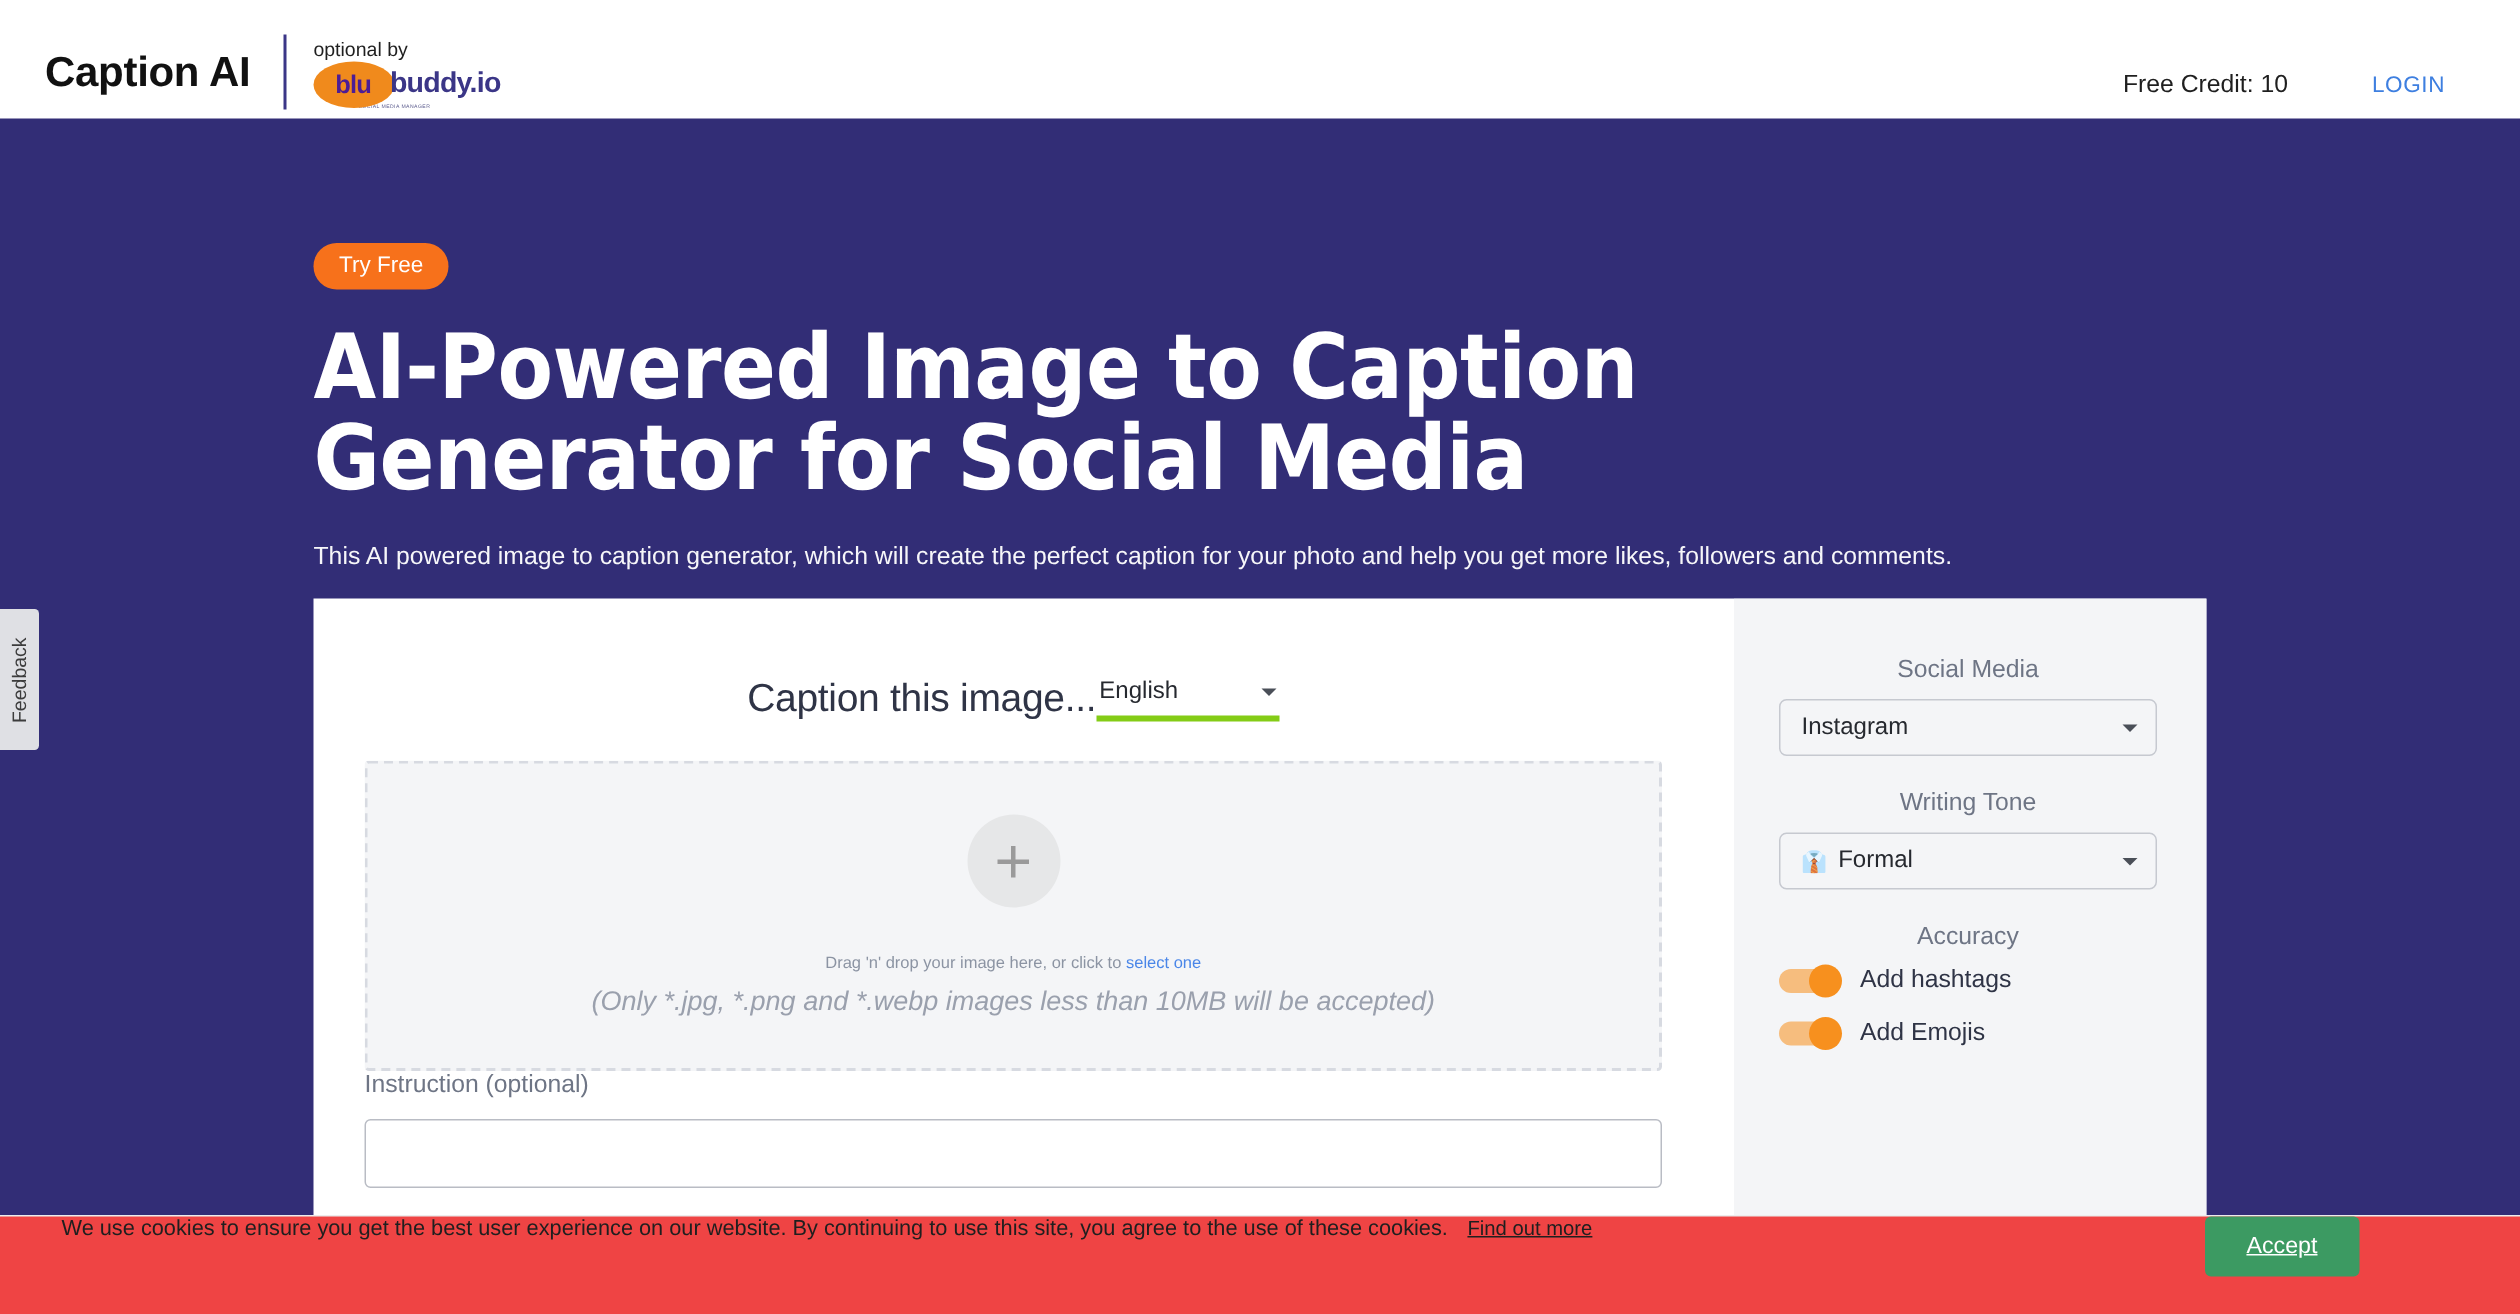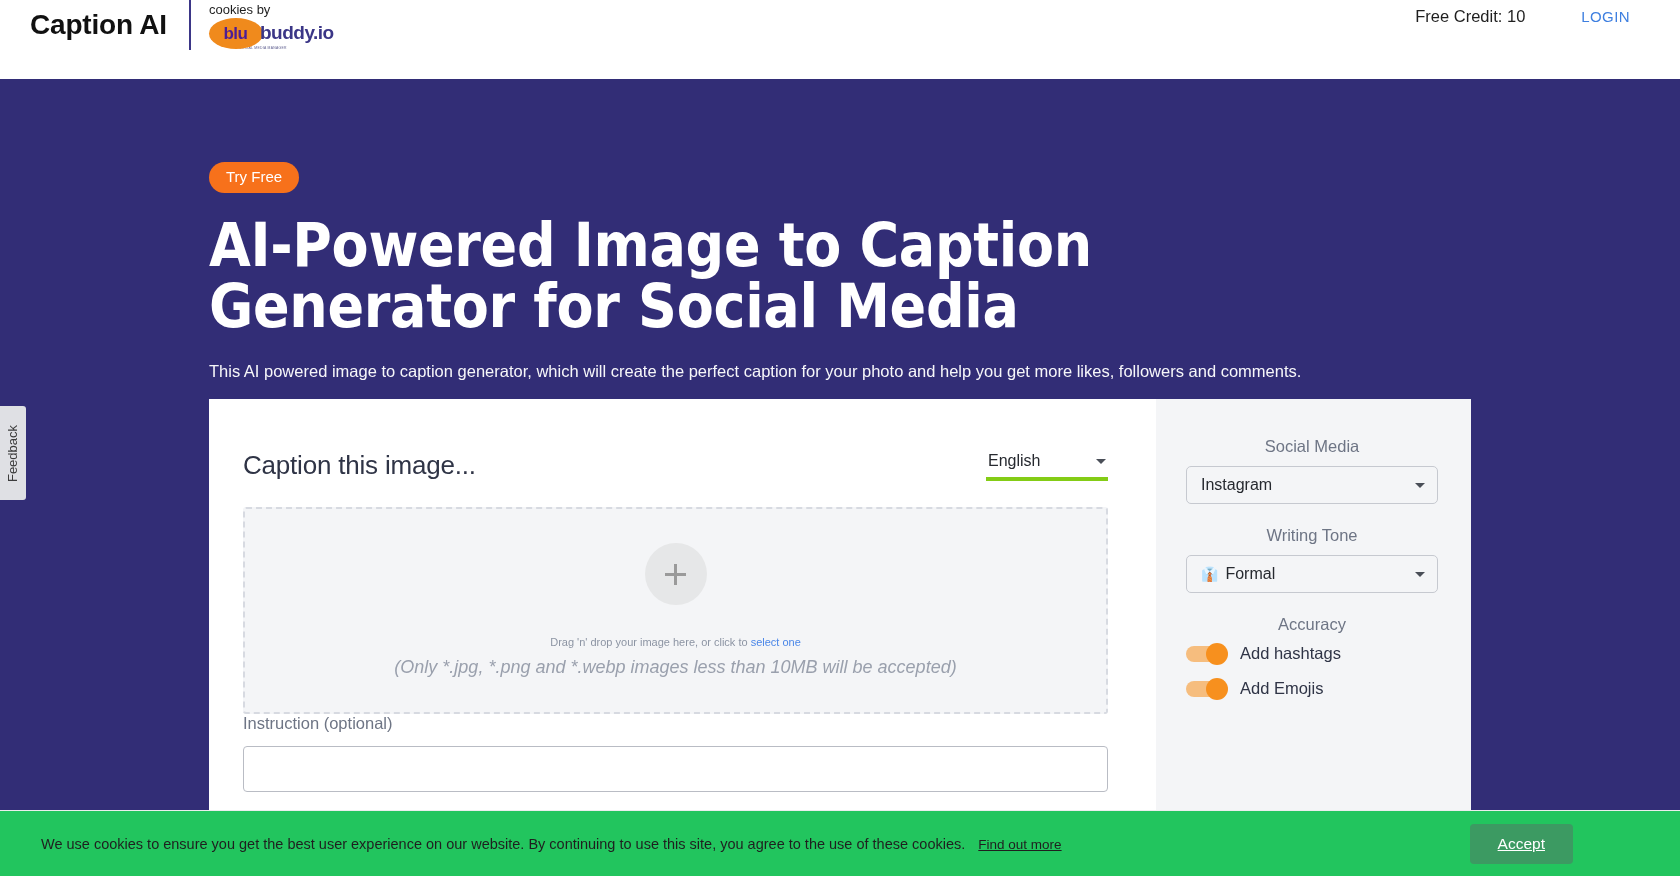--- a/index.html
+++ b/index.html
@@ -8,21 +8,21 @@
     overflow: hidden;
     font-family: "Liberation Sans", sans-serif;
     background: #ffffff;
   }
 
   
   .header {
     position: absolute; top: 0; left: 0;
     width: 1680px; height: 73px;
     background: #ffffff;
-    display: flex; align-items: flex-start;
+    display: flex; align-items: flex-end;
     z-index: 30;
   }
   .brand-wrap {
     display: flex; align-items: center;
     margin-left: 30px;
   }
   .brand-title {
     font-size: 28px; font-weight: 700; color: #111111;
     letter-spacing: -0.2px;
     padding-right: 22px;
@@ -117,21 +117,21 @@
     left: 209px; top: 399px;
     width: 1262px; height: 420px;
     background: #ffffff;
     display: flex;
     overflow: hidden;
   }
   .card-left {
     width: 947px; padding: 38px 48px 0 34px;
   }
   .card-left-head {
-    display: flex; align-items: flex-end; justify-content: space-between;
+    display: flex; align-items: flex-end; justify-content: center;
     height: 44px;
   }
   .caption-heading {
     font-size: 26px; color: #2f3446; font-weight: 400;
     letter-spacing: -0.2px;
   }
   .lang-select {
     width: 122px;
     border-bottom: 4px solid #84cc16;
     display: flex; align-items: center; justify-content: space-between;
@@ -241,22 +241,22 @@
   .feedback-text {
     transform: rotate(-90deg);
     white-space: nowrap;
     font-size: 13px; color: #3c3c3c;
   }
 
   
   .cookie-bar {
     position: absolute; bottom: 0; left: 0;
     width: 1680px; height: 66px;
-    background: #22c55e;
-    display: flex; align-items: center;
+    background: #ef4444;
+    display: flex; align-items: flex-start;
     border-top: 1px solid #eceded;
     z-index: 50;
   }
   .cookie-text {
     margin-left: 41px;
     font-size: 14.5px; color: #1f1f1f;
   }
   .cookie-link {
     color: #1f1f1f; text-decoration: underline;
     margin-left: 9px; font-size: 13.5px; cursor: pointer;
@@ -272,21 +272,21 @@
   }
 </style>
 </head>
 <body>
 
 <div class="header">
   <div class="brand-wrap">
     <div class="brand-title">Caption AI</div>
     <div class="brand-divider"></div>
     <div class="powered-block">
-      <div class="powered-by">cookies by</div>
+      <div class="powered-by">optional by</div>
       <div class="blubuddy">
         <div class="blu-oval">
           <span class="blu-text">blu</span>
         </div>
         <span class="buddy-text">buddy.io</span>
         <span class="blu-tag">SOCIAL MEDIA MANAGER</span>
       </div>
     </div>
   </div>
   <div class="header-right">

